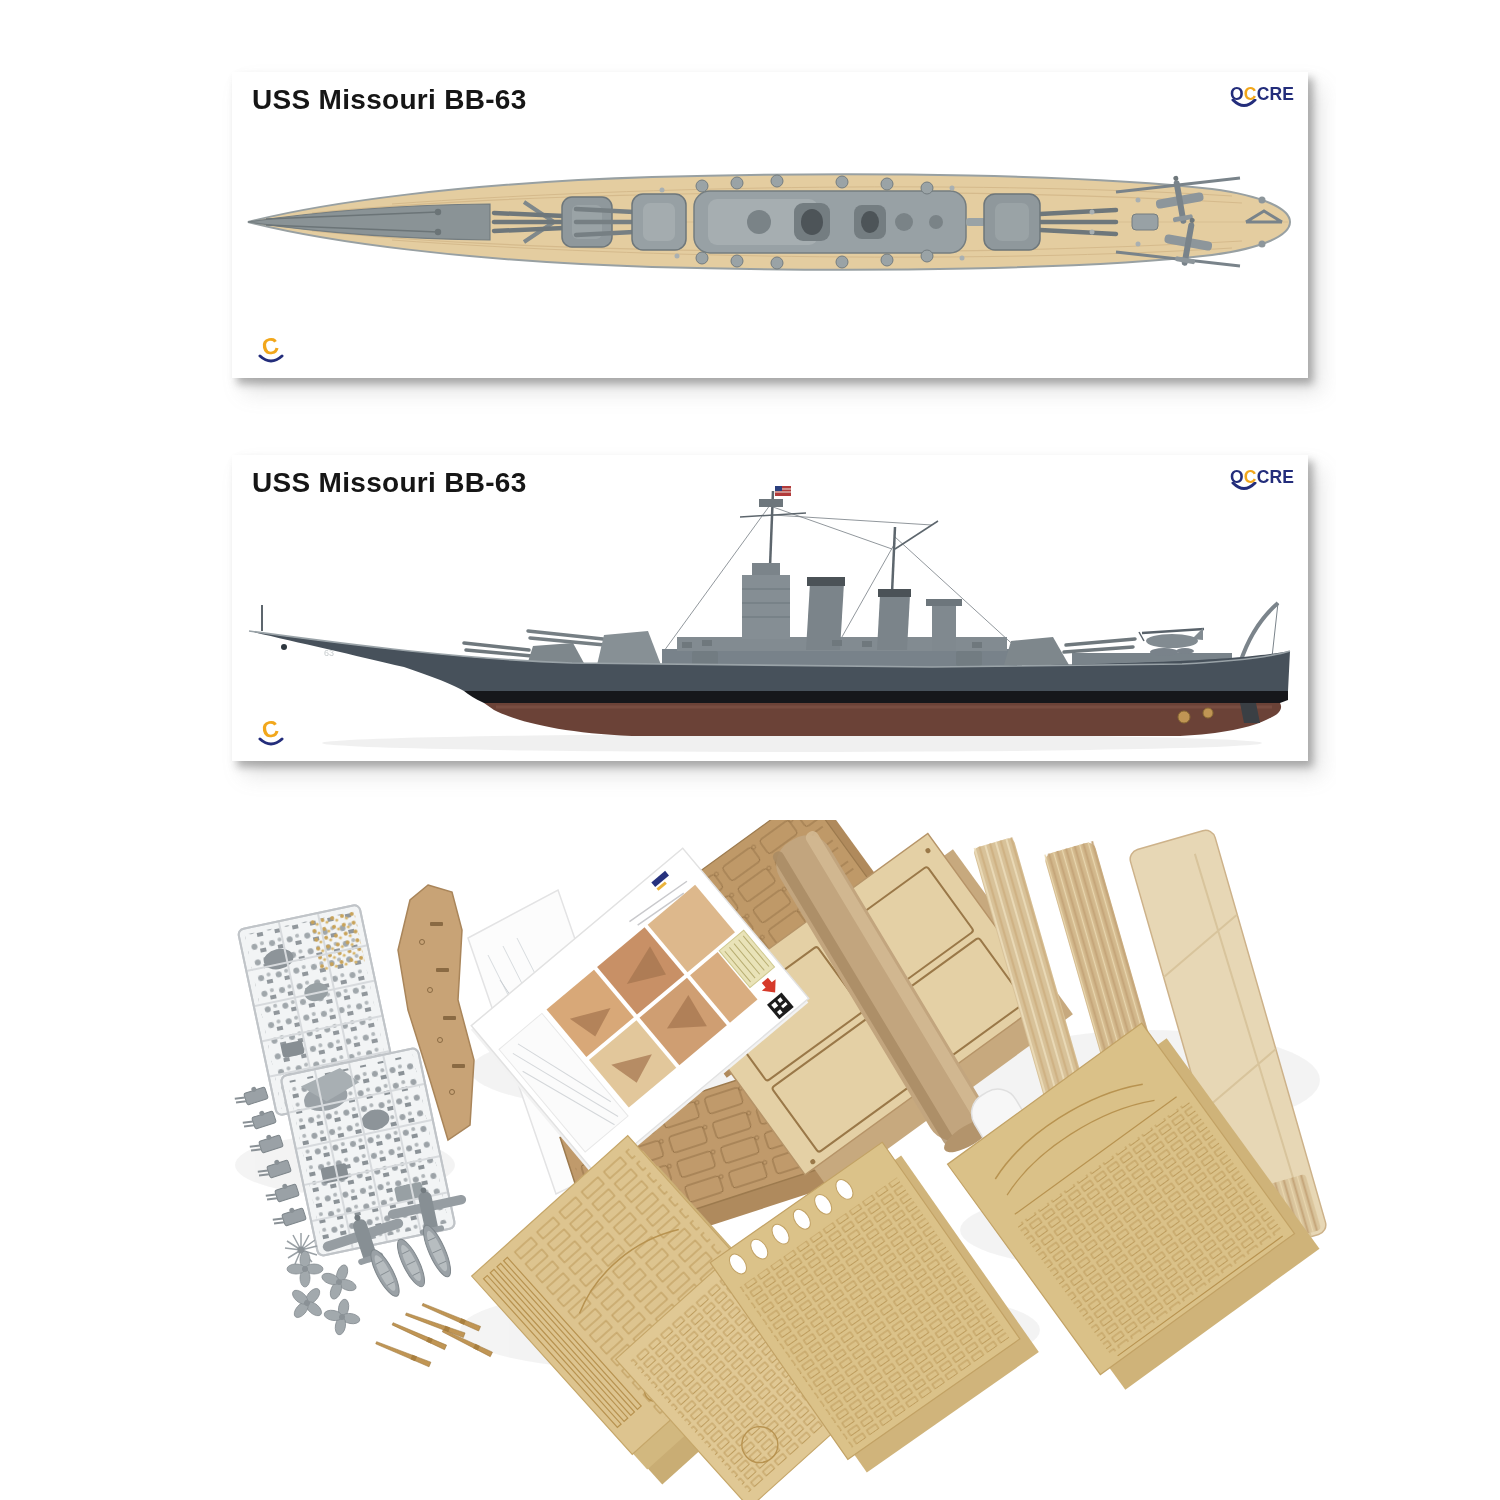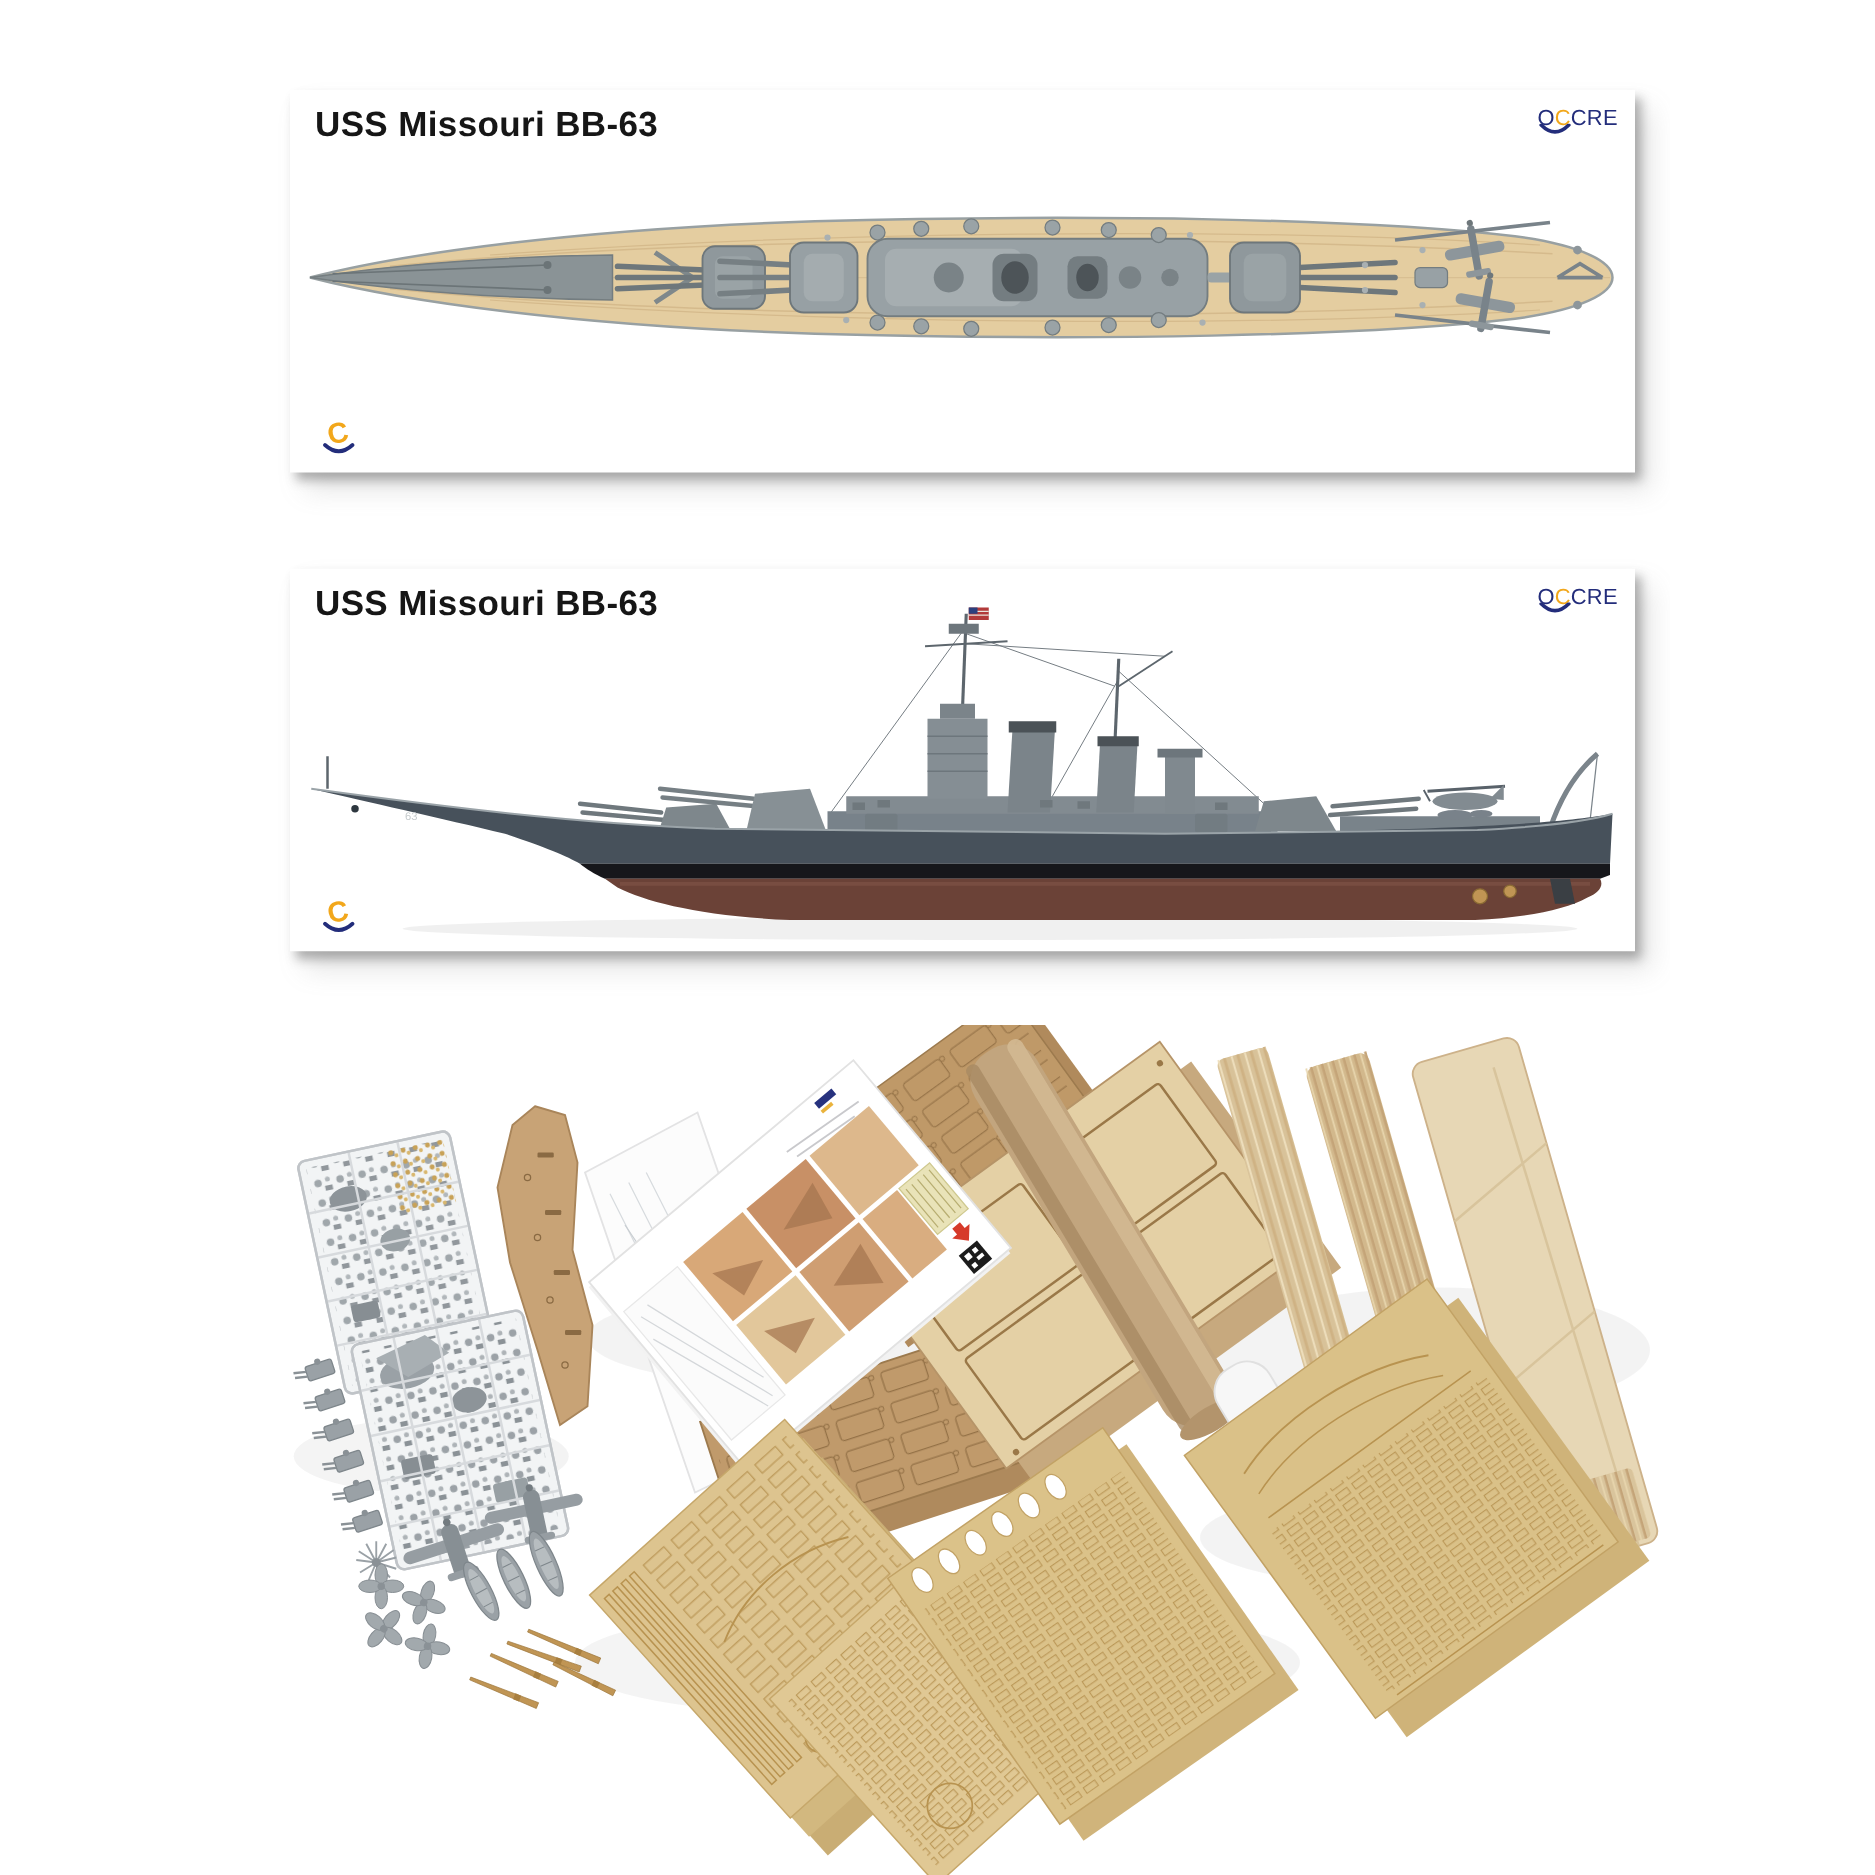--- a/index.html
+++ b/index.html
@@ -5,21 +5,21 @@
   html,body{margin:0;padding:0;background:#ffffff;}
   .canvas{position:relative;width:1336px;height:1500px;background:#ffffff;overflow:hidden;
           font-family:"Liberation Sans",sans-serif;}
   .panel{position:absolute;left:232px;width:1076px;height:306px;background:#ffffff;
          box-shadow:5px 6px 8px rgba(70,70,70,.40),12px 14px 20px rgba(130,130,130,.22);}
   .panel-top{top:72px;}
   .panel-side{top:455px;}
   .panel-title{position:absolute;left:20px;top:12px;margin:0;font-size:28px;font-weight:700;
                color:#161616;letter-spacing:.3px;z-index:3;}
   .brand{position:absolute;top:12px;right:14px;z-index:3;width:64px;height:34px;}
-  .brand-word{font-size:17.5px;font-weight:400;letter-spacing:.2px;color:#232d7b;white-space:nowrap;}
+  .brand-word{font-size:17.5px;font-weight:700;letter-spacing:.2px;color:#232d7b;white-space:nowrap;}
   .brand-accent{color:#f2a71b;}
   .brand-smile{position:absolute;left:1px;top:15px;}
   .corner-mark{position:absolute;left:26px;bottom:8px;z-index:3;width:32px;height:36px;}
   .corner-c{display:block;font-size:23px;font-weight:800;color:#f2a71b;line-height:1;
             transform:rotate(-12deg);margin-left:4px;}
   .corner-smile{display:block;margin-top:-3px;}
   .ship-svg{position:absolute;left:0;top:0;width:1076px;height:306px;z-index:1;}
   .kit-photo{position:absolute;left:0;top:820px;width:1500px;height:680px;}
 </style>
 </head>

